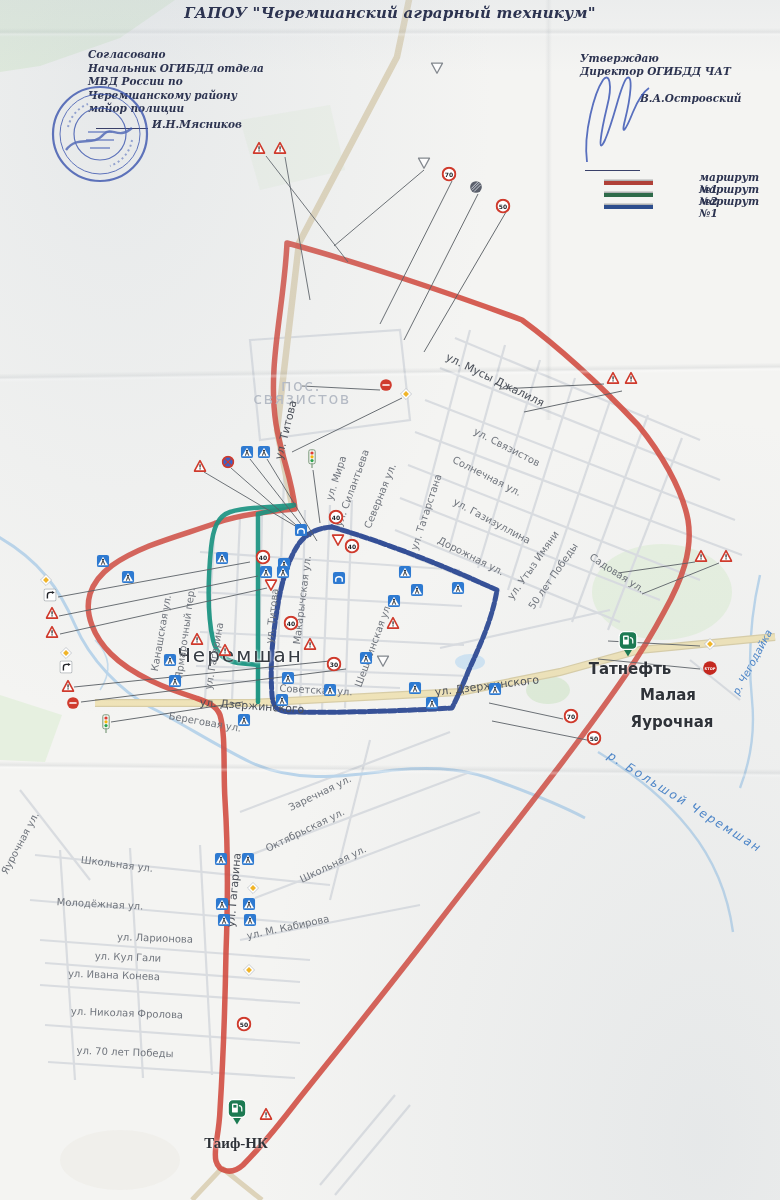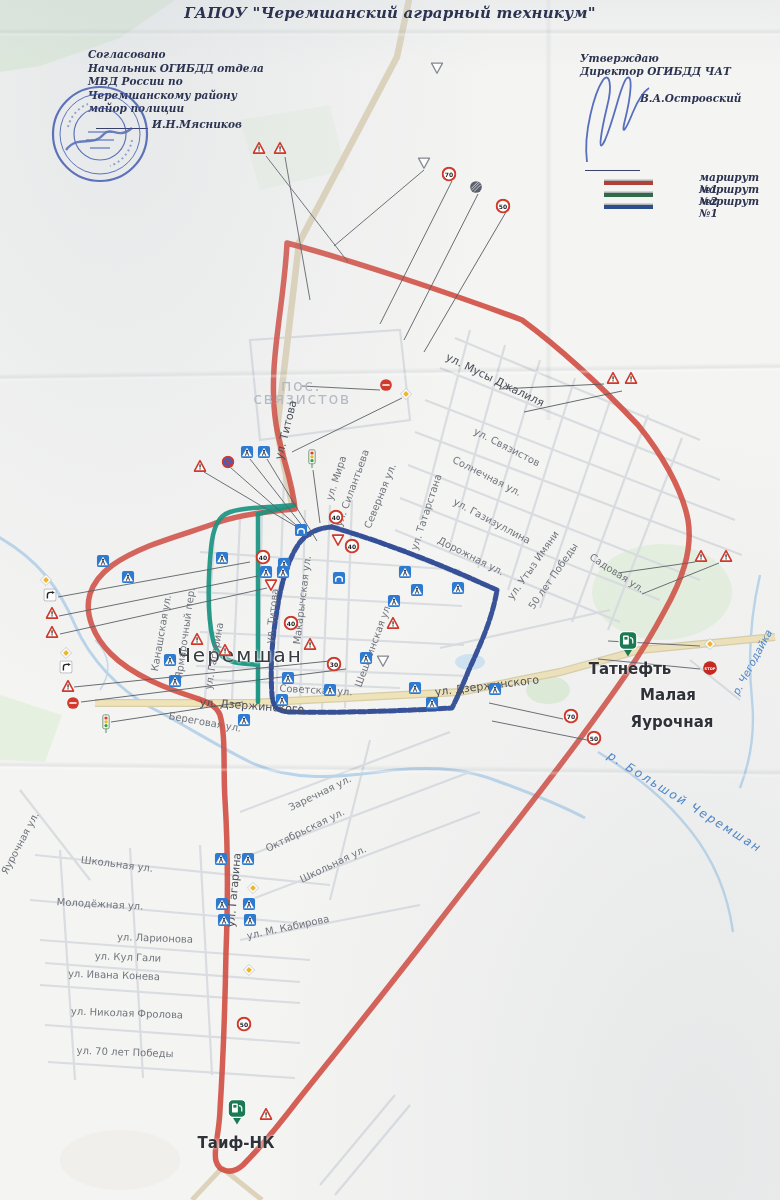--- a/index.html
+++ b/index.html
@@ -256,21 +256,21 @@
       <div class="mlb l-st" style="left: 128px; top: 957px; transform: translate(-50%, -50%) rotate(2deg);">ул. Кул Гали</div>
       <div class="mlb l-st" style="left: 114px; top: 975px; transform: translate(-50%, -50%) rotate(2deg);">ул. Ивана Конева</div>
       <div class="mlb l-st" style="left: 127px; top: 1013px; transform: translate(-50%, -50%) rotate(2deg);">ул. Николая Фролова</div>
       <div class="mlb l-st" style="left: 125px; top: 1052px; transform: translate(-50%, -50%) rotate(2deg);">ул. 70 лет Победы</div>
       <div class="mlb l-st" style="left: 288px; top: 927px; transform: translate(-50%, -50%) rotate(-12deg);">ул. М. Кабирова</div>
       <div class="mlb l-std" style="left: 234px; top: 890px; transform: translate(-50%, -50%) rotate(-85deg);">ул. Гагарина</div>
       <div class="mlb l-st" style="left: 20px; top: 843px; transform: translate(-50%, -50%) rotate(-62deg);">Яурочная ул.</div>
       <div class="mlb l-town" style="left: 668px; top: 695px; transform: translate(-50%, -50%) rotate(0deg);">Малая</div>
       <div class="mlb l-town" style="left: 672px; top: 722px; transform: translate(-50%, -50%) rotate(0deg);">Яурочная</div>
       <div class="mlb l-town" style="left: 630px; top: 669px; transform: translate(-50%, -50%) rotate(0deg);">Татнефть</div>
-      <div class="mlb l-town" style="left: 236px; top: 1143px; transform: translate(-50%, -50%) rotate(0deg);">Таиф-НК</div>
+      <div class="mlb l-town" style="left: 236px; top: 1143px; transform: translate(-50%, -50%) rotate(0deg); font-family: Liberation Serif, serif;">Таиф-НК</div>
       <div class="mlb l-rv" style="left: 752px; top: 662px; transform: translate(-50%, -50%) rotate(-62deg);">р. Чегодайка</div>
       <div class="mlb l-rvb" style="left: 685px; top: 802px; transform: translate(-50%, -50%) rotate(32deg);">р. Большой Черемшан</div>
     </div>
   <div id="map-signs">
       <div class="sign" style="left: 259px; top: 148px; transform: translate(-50%, -50%);"><svg viewBox="0 0 12 12" width="13" height="13">
           <path d="M6 1.1 L11.2 10.7 H.8 Z" fill="#fff" stroke="#cf3a2c" stroke-width="1.5" stroke-linejoin="round"></path>
           <rect x="5.5" y="4.4" width="1.1" height="3" fill="#222"></rect>
           <rect x="5.5" y="8.1" width="1.1" height="1.1" fill="#222"></rect>
         </svg></div>
       <div class="sign" style="left: 280px; top: 148px; transform: translate(-50%, -50%);"><svg viewBox="0 0 12 12" width="13" height="13">

